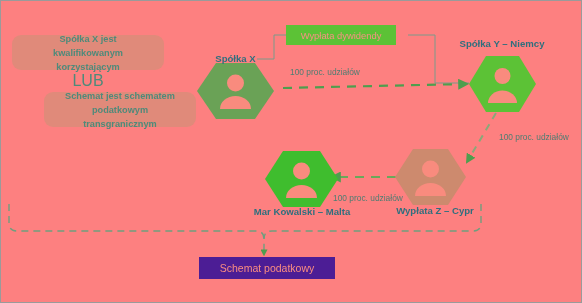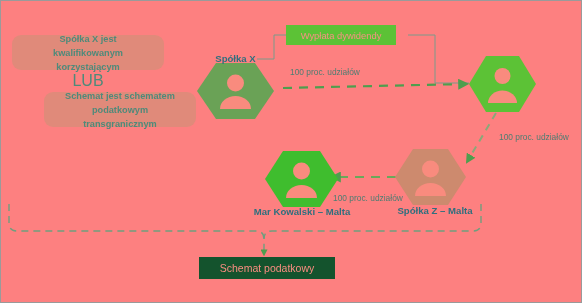--- a/index.html
+++ b/index.html
@@ -81,21 +81,21 @@
     color: #f79183;
     font-size: 9.4px;
     box-sizing: border-box;
   }
   #scheme-box {
     position: absolute;
     left: 198px;
     top: 256px;
     width: 136px;
     height: 22px;
-    background: #14532d;
+    background: #4c1d95;
     display: flex;
     align-items: center;
     justify-content: center;
     color: #fb8d81;
     font-size: 10.5px;
     box-sizing: border-box;
   }
 </style>
 </head>
 <body>
@@ -166,24 +166,25 @@
   <div id="lub-label">LUB</div>
 
   <div class="cond-box" id="cond-box-2">Schemat jest schematem podatkowym transgranicznym</div>
 
   <div id="dividend-box">Wypłata dywidendy</div>
 
   <div id="scheme-box">Schemat podatkowy</div>
 
   <div class="hex-label" style="left:196px; top:52px; width:77px;">Spółka X</div>
 
+  <div class="hex-label" style="left:434px; top:37px; width:134px;">Spółka Y – Niemcy</div>
 
   <div class="hex-label" style="left:229px; top:205px; width:144px;">Mar Kowalski – Malta</div>
 
-  <div class="hex-label" style="left:376px; top:204px; width:116px;">Spółka Z – Malta</div>
+  <div class="hex-label" style="left:376px; top:204px; width:116px;">Wypłata Z – Cypr</div>
 
   <div class="edge-label" style="left:289px; top:66px;">100 proc. udziałów</div>
 
   <div class="edge-label" style="left:498px; top:131px;">100 proc. udziałów</div>
 
   <div class="edge-label" style="left:332px; top:192px;">100 proc. udziałów</div>
 
 </div>
 
 </body></html>

